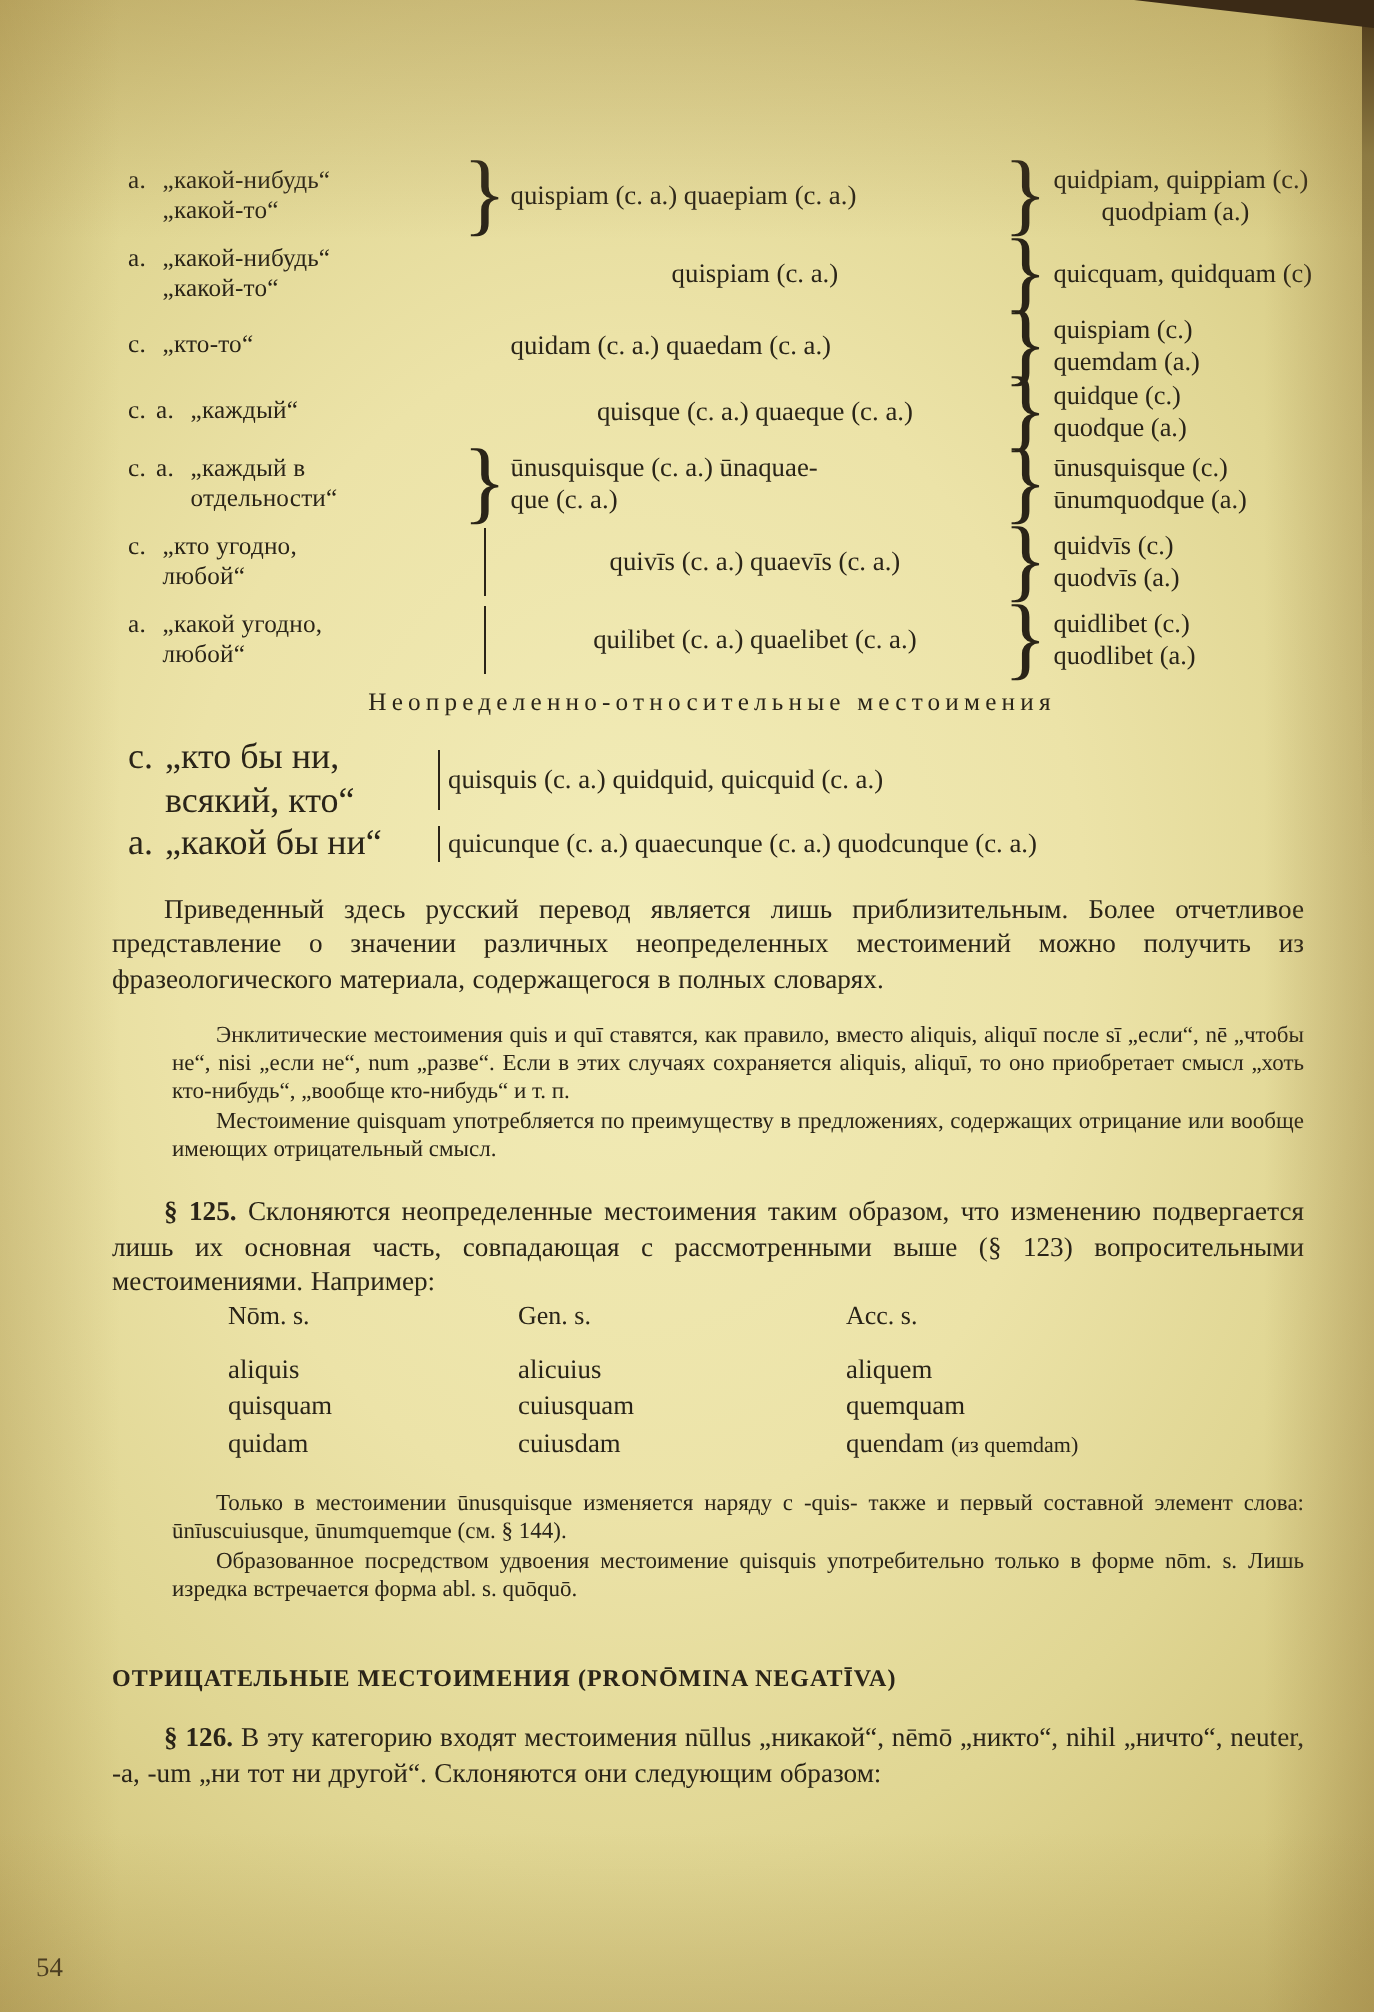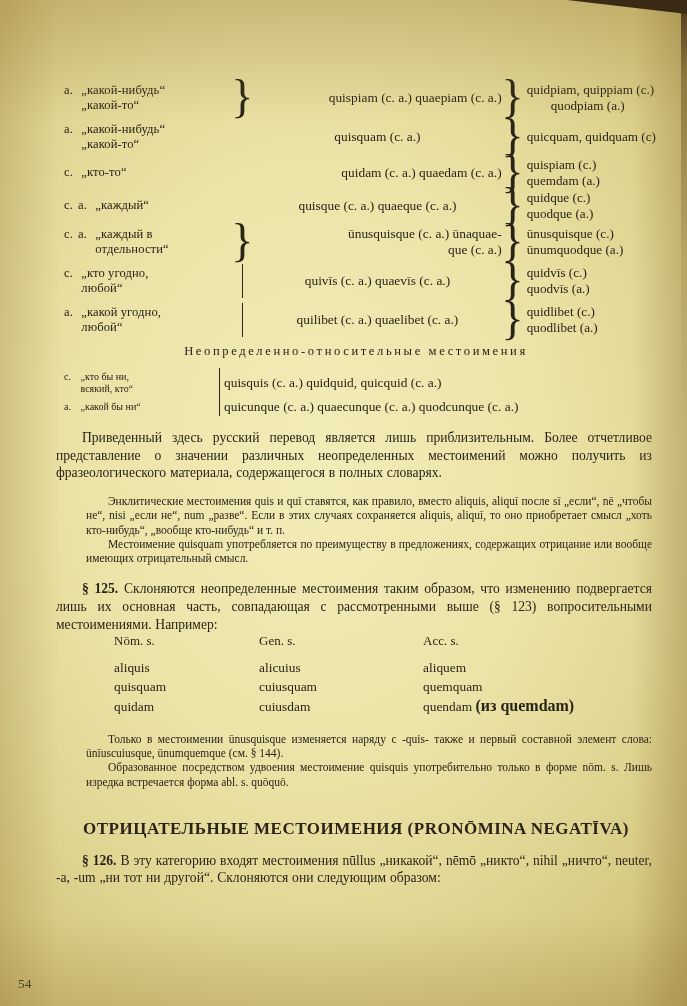--- a/index.html
+++ b/index.html
@@ -85,21 +85,21 @@
     font-size: 26px;
     line-height: 0.8;
     color: #2a2418;
   }
   .c-forms {
     width: 252px;
     text-align: center;
     white-space: nowrap;
     font-size: 13.4px;
   }
-  .c-forms.left { text-align: right; padding-left: 2px !important; }
+  .c-forms.left { text-align: left; padding-left: 2px !important; }
   .c-brace2 {
     width: 12px;
     text-align: center;
     font-size: 26px;
     line-height: 0.8;
   }
   .c-neut {
     font-size: 13.2px;
     white-space: nowrap;
     padding-left: 3px !important;
@@ -132,21 +132,21 @@
     margin-bottom: 9px;
   }
 
   
   .rel-table {
     width: 600px;
     border-collapse: collapse;
     font-size: 13.2px;
   }
   .rel-table td { vertical-align: middle; padding: 0; line-height: 1.2; }
-  .rel-mean { width: 150px; padding-left: 8px !important; font-size: 10px; }
+  .rel-mean { width: 150px; padding-left: 8px !important; font-size: 18px; }
   .rel-mean .gl { display: block; white-space: nowrap; }
   .rel-bar { width: 10px; }
   .rel-forms { white-space: nowrap; font-size: 13.4px; }
 
   
   p.body {
     font-size: 13.6px;
     line-height: 1.30;
     text-align: justify;
     margin: 0;
@@ -181,32 +181,31 @@
   }
   .decl td, .decl th {
     padding: 0 0 1px 0;
     text-align: left;
     font-weight: normal;
     line-height: 1.30;
   }
   .decl .h { padding-bottom: 9px; font-size: 13.0px; }
   .decl col.c1 { width: 145px; }
   .decl col.c2 { width: 164px; }
-  .decl-small { font-size: 16px; font-weight: bold; }
+  .decl-small { font-size: 11px; }
 
   .small-block2 {
     margin-top: 14px;
     margin-left: 30px;
     width: 566px;
   }
 
   
   .chap-heading {
-    text-align: center;
-    font-size: 17px;
+    font-size: 12px;
     font-weight: bold;
     letter-spacing: 0.5px;
     margin-top: 30px;
     margin-bottom: 2px;
   }
   .sec-para2 { margin-top: 13px; width: 596px; }
 
   .folio {
     position: absolute;
     left: 18px;
@@ -239,21 +238,21 @@
               <span class="ln">quidpiam, quippiam (c.)</span>
               <span class="ln ind">quodpiam  (a.)</span>
             </td>
           </tr>
           <tr class="row-h">
             <td class="c-mean">
               <span class="gl"><span class="ab">a.</span> „какой-нибудь“</span>
               <span class="gl"><span class="ab"></span> „какой-то“</span>
             </td>
             <td class="c-brace"></td>
-            <td class="c-forms ">quisquam  (c.  a.)</td>
+            <td class="c-forms ">quispiam  (c.  a.)</td>
             <td class="c-brace2">
               <span class="tallbrace">}</span>
             </td>
             <td class="c-neut">
               <span class="ln">quicquam, quidquam (c)</span>
             </td>
           </tr>
           <tr class="row-h2">
             <td class="c-mean">
               <span class="gl"><span class="ab">c.</span> „кто-то“</span>

